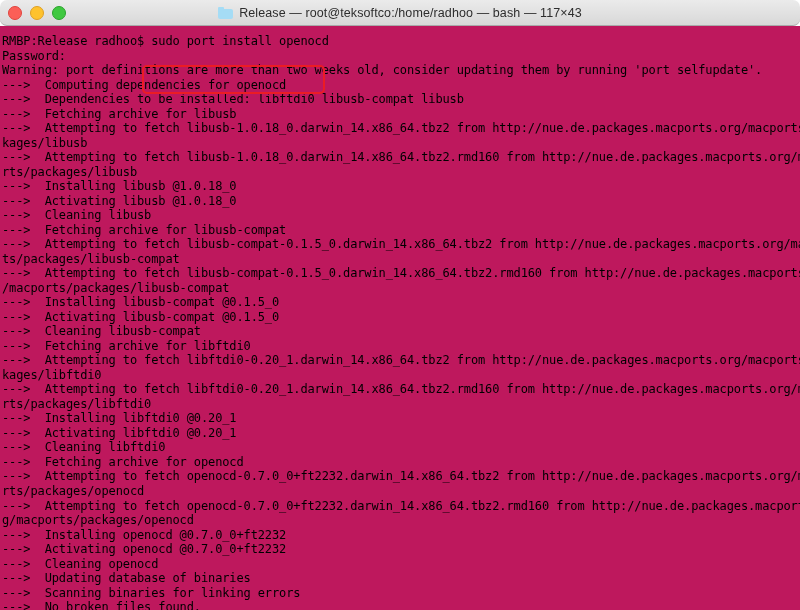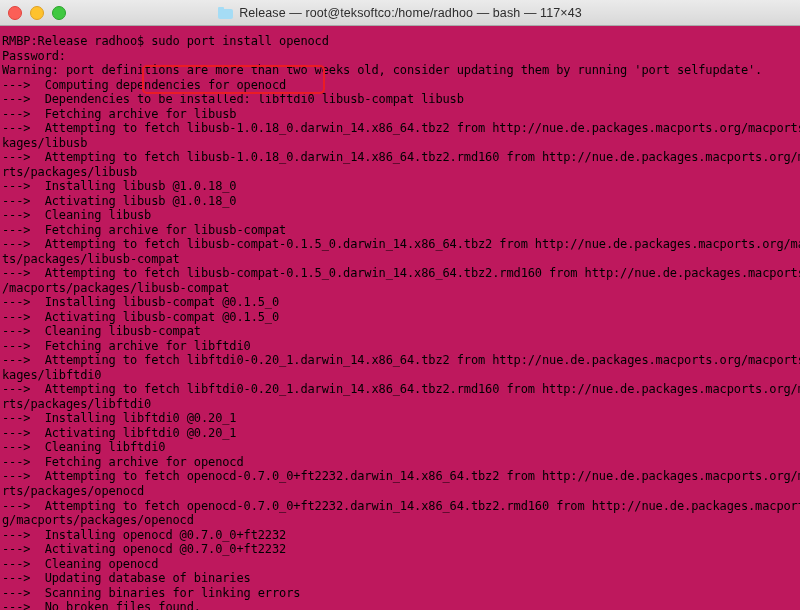--- a/index.html
+++ b/index.html
@@ -19,20 +19,21 @@
   
   #titlebar {
     position: relative;
     height: 26px;
     background: linear-gradient(to bottom, #ebebeb 0%, #d8d8d8 100%);
     border-bottom: 1px solid #a9a9a9;
     display: flex;
     align-items: center;
     justify-content: center;
     box-sizing: border-box;
+    border-radius: 7px;
   }
   #traffic {
     position: absolute;
     left: 8px;
     top: 0;
     height: 26px;
     display: flex;
     align-items: center;
     gap: 8px;
   }

